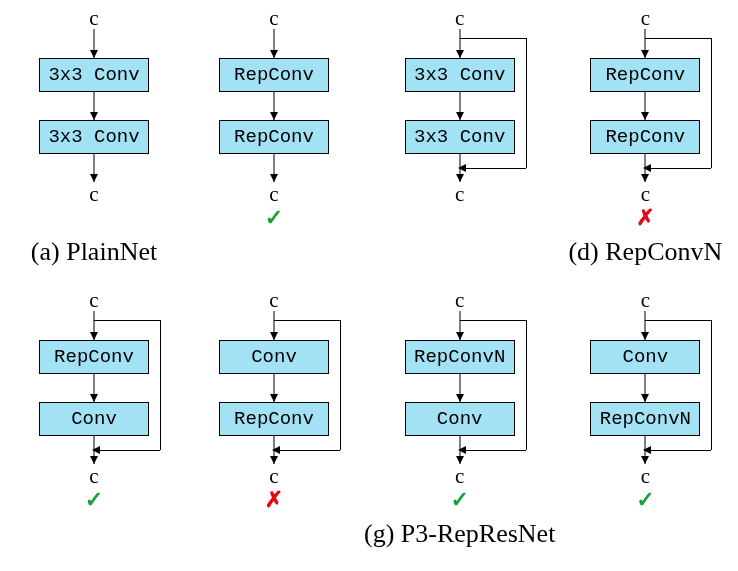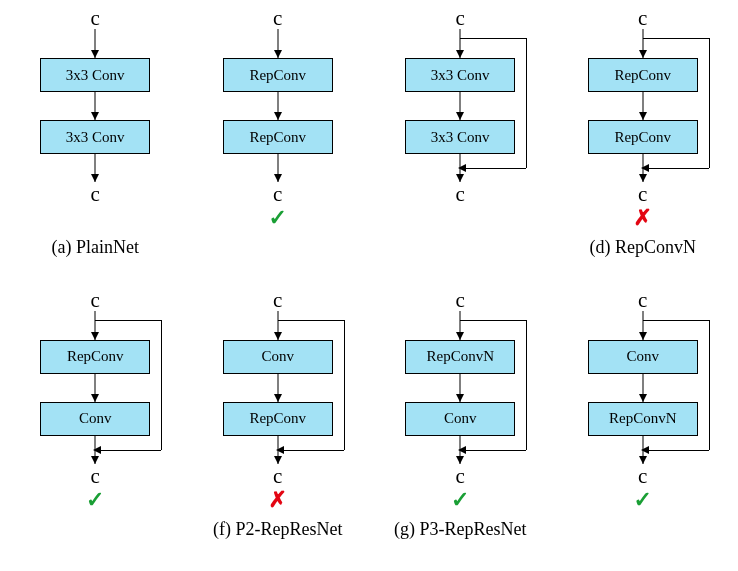--- a/index.html
+++ b/index.html
@@ -49,22 +49,23 @@
     left: 50%;
     transform: translateX(-50%);
     width: 110px;
     height: 34px;
     background: #a3e2f5;
     border: 1px solid #000;
     box-sizing: border-box;
     display: flex;
     align-items: center;
     justify-content: center;
-    font-size: 15px;
+    font-size: 19px;
     white-space: nowrap;
+    font-family: Liberation Mono, monospace;
   }
   .block.top { top: 50px; }
   .block.bot { top: 112px; }
 
   .vline {
     position: absolute;
     left: 50%;
     transform: translateX(-50%);
     width: 0;
     border-left: 1px solid #000;
@@ -119,21 +120,21 @@
     left: 50%;
     transform: translateX(-50%);
     font-size: 22px;
     font-weight: bold;
   }
   .mark.check { color: #1a9f35; }
   .mark.cross { color: #e30613; }
 
   .caption {
     margin-top: 34px;
-    font-size: 18px;
+    font-size: 26px;
     text-align: center;
     white-space: nowrap;
   }
   .row2 .caption { margin-top: 34px; }
 </style>
 </head>
 <body>
 
 <div class="page">
   <div class="grid">
@@ -242,21 +243,20 @@
         <div class="block bot">RepConv</div>
         <div class="vline seg3"></div>
         <div class="arrowhead a3"></div>
         <span class="output-c">c</span>
         <div class="skip-top-h" style="width:66px;"></div>
         <div class="skip-v" style="left:156px; height:130px;"></div>
         <div class="skip-bot-h" style="top:160px; left:94px; width:62px;"></div>
         <div class="skip-merge-arrow" style="top:156px; left:88px;"></div>
         <span class="mark cross">✗</span>
       </div>
-      <div class="caption">(f) P2-RepResNet</div>
     </div>
 
     <div class="cell row2">
       <div class="fig">
         <span class="input-c">c</span>
         <div class="vline seg1"></div>
         <div class="arrowhead a1"></div>
         <div class="block top">RepConvN</div>
         <div class="vline seg2"></div>
         <div class="arrowhead a2"></div>

